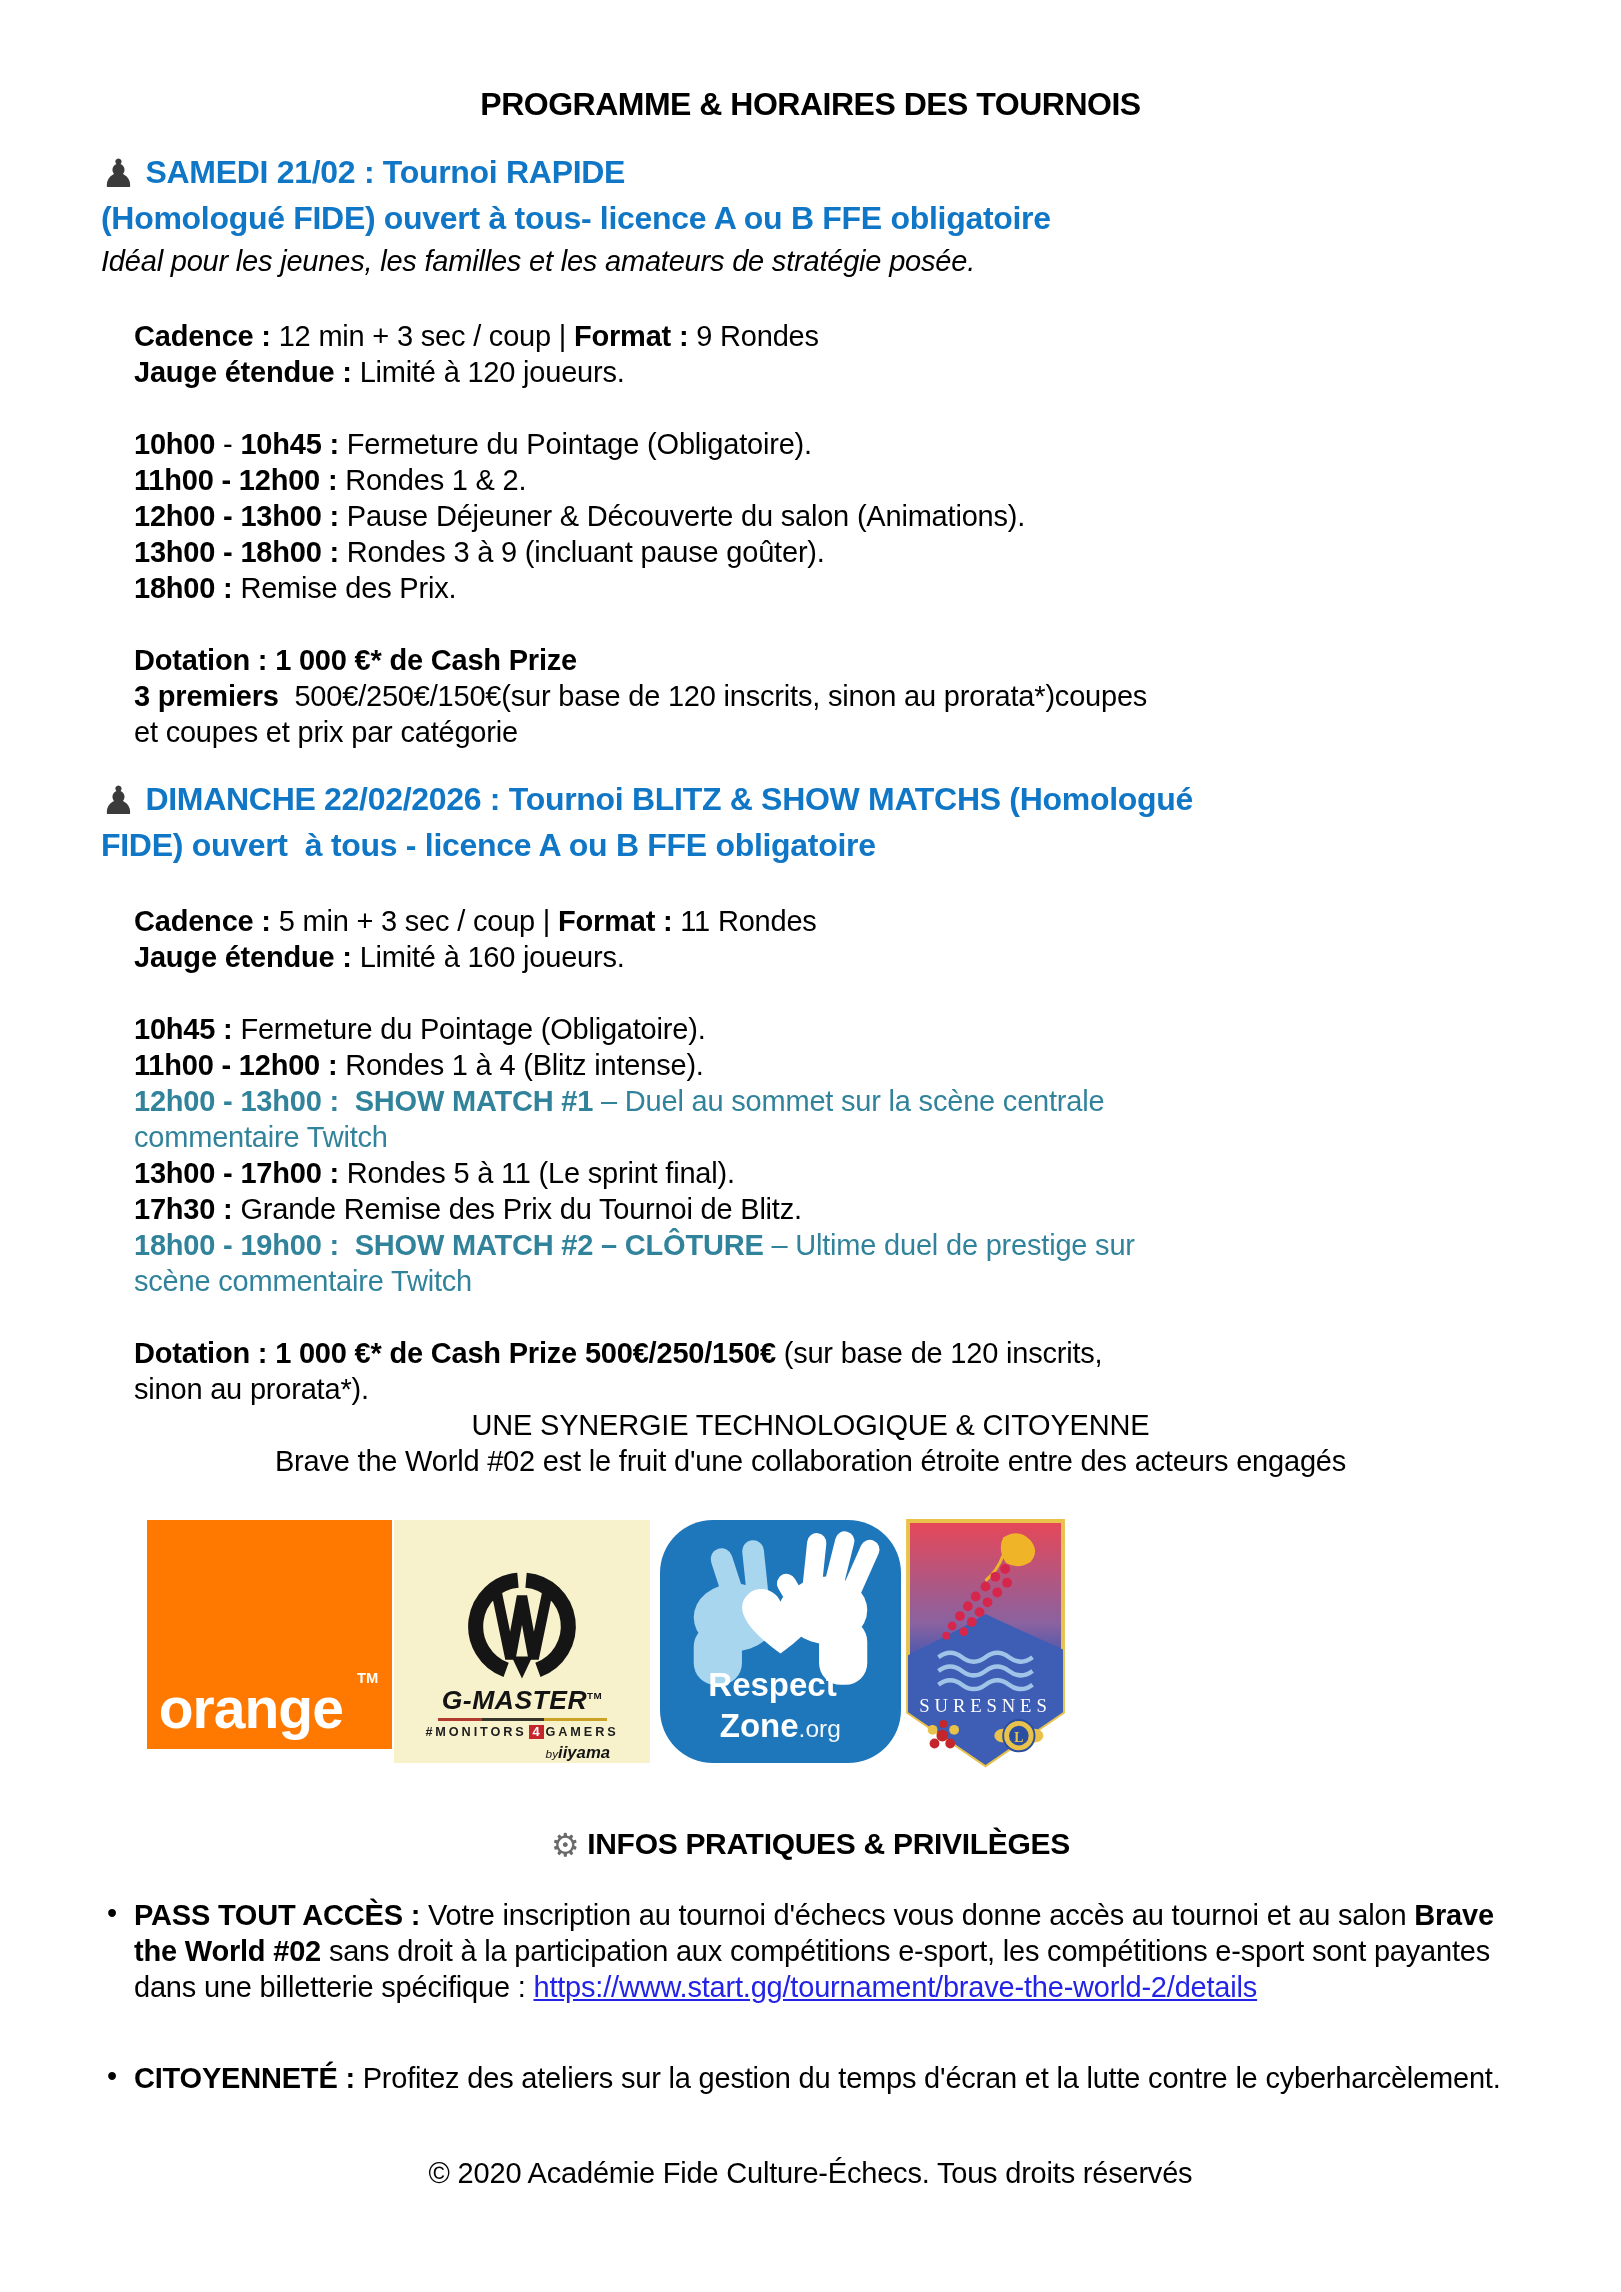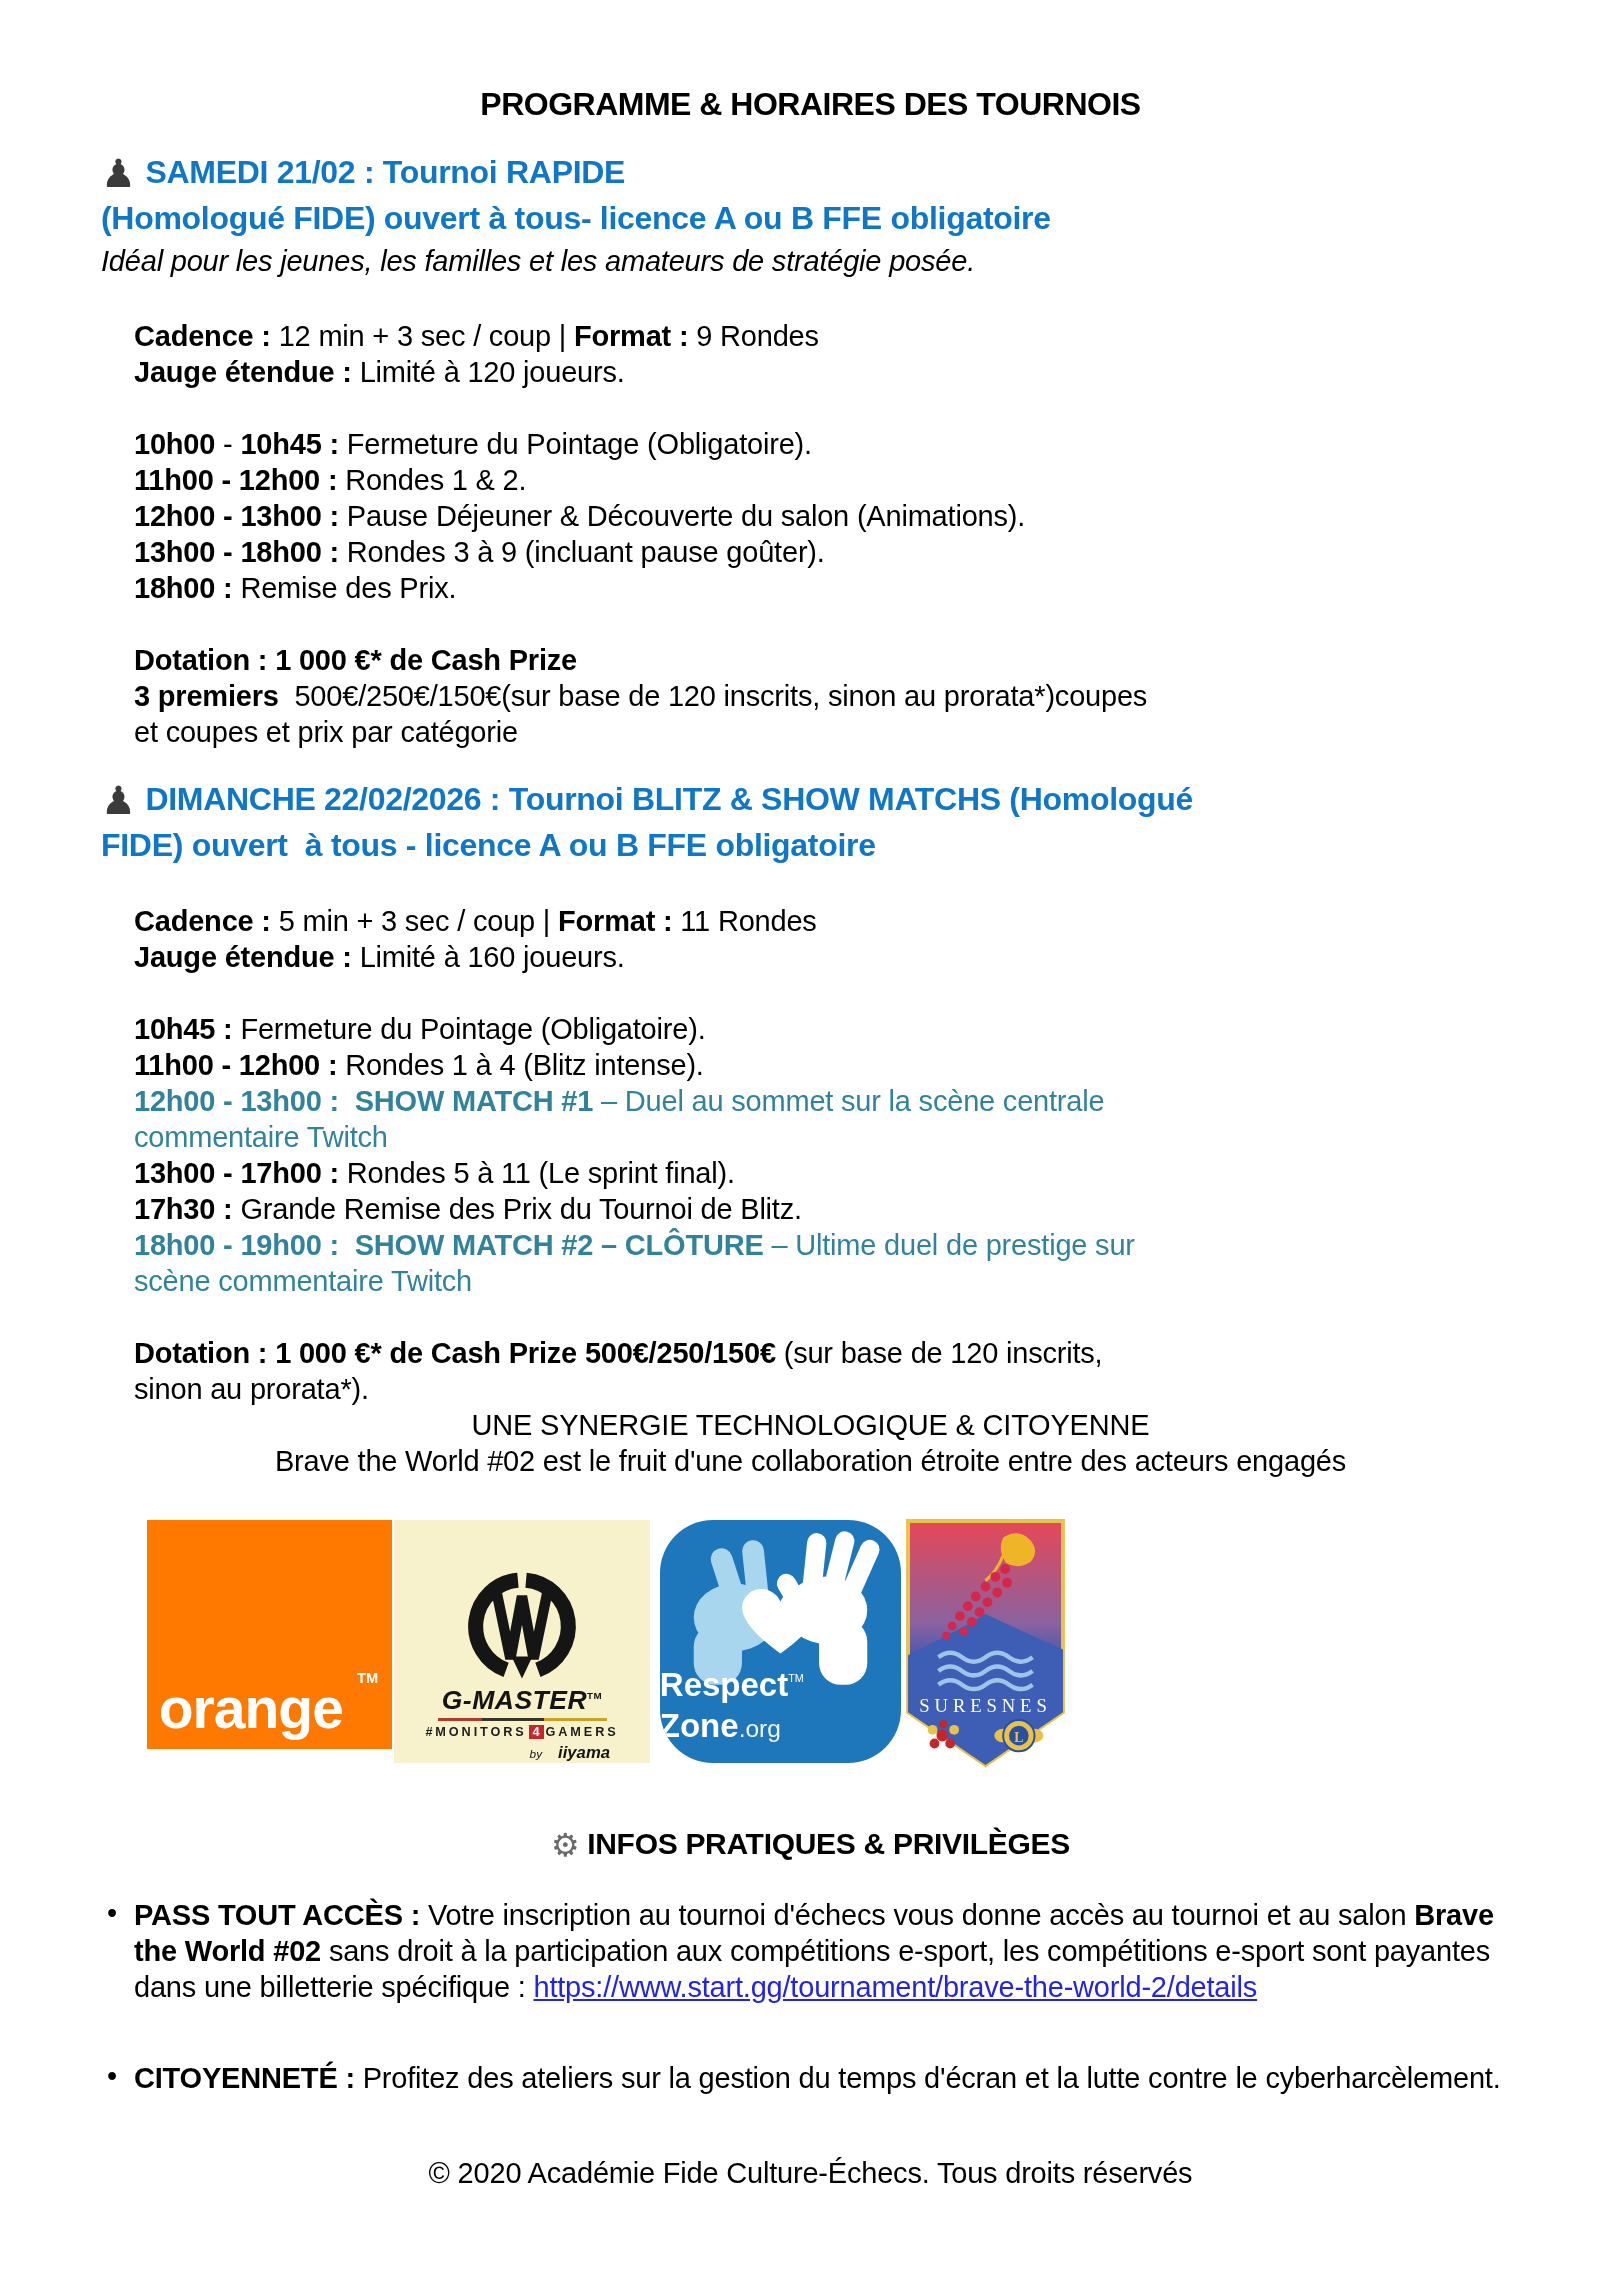--- a/index.html
+++ b/index.html
@@ -21,23 +21,23 @@
   .logo-orange .word{position:absolute;left:11.8px;bottom:7.8px;color:#fff;font-weight:bold;font-size:57px;letter-spacing:-1px;}
   .logo-orange .tm{position:absolute;right:13.7px;bottom:63px;color:#fff;font-size:14.7px;font-weight:bold;}
   .logo-gmaster{position:relative;width:256px;height:243px;background:#F8F2CC;flex:none;margin-left:2px;display:flex;flex-direction:column;align-items:center;justify-content:flex-end;}
   .gm-emblem{margin-top:5.9px;}
   .gm-title{font-size:26.5px;font-weight:bold;font-style:italic;letter-spacing:0.5px;color:#141414;line-height:27.4px;}
   .gm-title .tm{font-size:9.8px;vertical-align:9.8px;font-style:normal;}
   .gm-rule{width:169px;height:2.9px;margin:3.9px 0 3.9px 0;background:linear-gradient(90deg,#B23A2E 0 26%,#37342A 26% 63%,#C9A227 63% 100%);}
   .gm-sub{font-size:12.7px;font-weight:bold;letter-spacing:2.9px;color:#1d1d1d;display:flex;align-items:center;}
   .gm-four{display:inline-block;background:#C4262C;color:#fff;padding:0 3.9px;margin:0 2px;letter-spacing:0;}
   .gm-by{width:176px;text-align:right;font-size:16.7px;font-weight:bold;font-style:italic;color:#141414;margin-top:3.9px;}
-  .gm-by .by{font-size:11.8px;font-weight:normal;margin-right:16px;}
+  .gm-by .by{font-size:11.8px;font-weight:normal;margin-right:0;}
   .logo-respect{position:relative;width:241px;height:243px;background:#1E76BB;border-radius:53px;flex:none;margin-left:9.8px;overflow:hidden;}
-  .rz-text{position:absolute;left:0;right:0;bottom:13.7px;text-align:left;color:#fff;line-height:35px;}
+  .rz-text{position:absolute;left:0;right:0;bottom:13.7px;text-align:center;color:#fff;line-height:35px;}
   .rz-l1{font-size:33px;font-weight:bold;}
   .rz-tm{font-size:10.8px;vertical-align:13.7px;}
   .rz-l2{font-size:33px;font-weight:bold;}
   .rz-org{font-size:24.5px;font-weight:normal;opacity:.95;}
   .logo-suresnes{position:relative;width:161px;height:251px;flex:none;margin-left:3.9px;top:-2px;}
   
   .infos-title{margin-top:63px;text-align:center;font-size:30px;font-weight:bold;letter-spacing:-0.3px;}
   .gear{font-family:"DejaVu Sans",sans-serif;font-weight:normal;color:#6a6a6a;font-size:32px;margin-right:7.8px;vertical-align:-2px;}
   .blist{margin-top:33px;}
   .bullet-item{position:relative;padding-left:33px;margin-top:0;}

